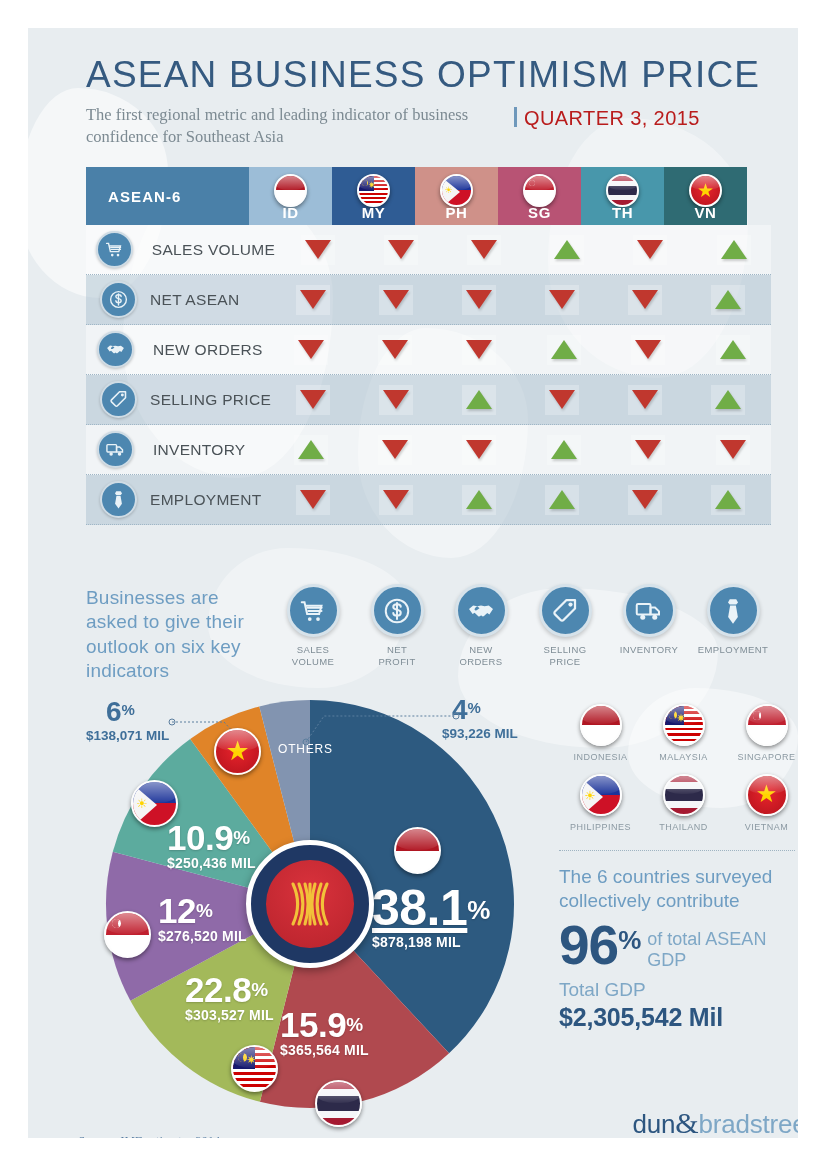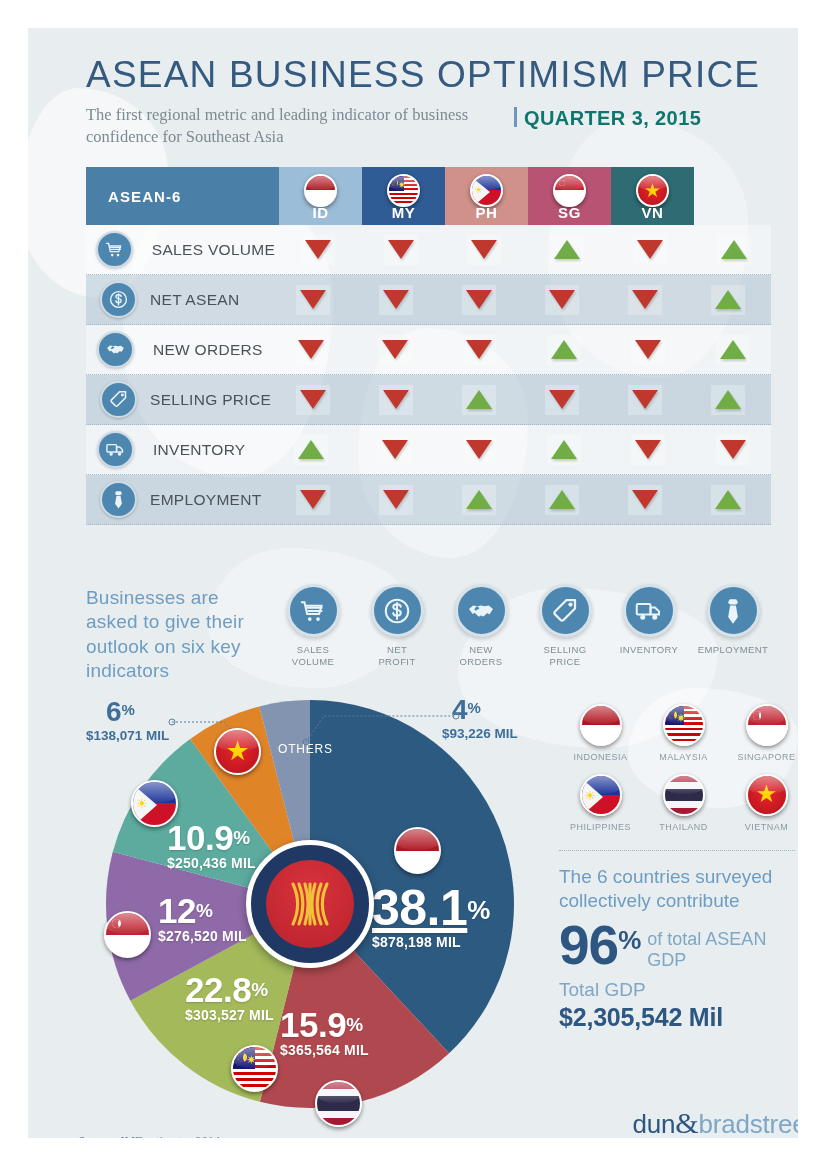--- a/index.html
+++ b/index.html
@@ -38,29 +38,29 @@
     font-weight: 400; line-height: 1.05; white-space: nowrap;
   }
   #subwrap { display: flex; align-items: flex-start; margin-top: 9px; }
   #subtitle {
     font-family: "Liberation Serif", serif;
     font-size: 16.5px; color: #7c8a92; line-height: 1.35; width: 420px;
   }
   #quarter-wrap { display: flex; align-items: flex-start; margin-left: 8px; margin-top: 3px; }
   #qbar { width: 3px; height: 20px; background: #6e98bb; margin-right: 7px; }
   #quarter {
-    font-size: 20px; font-weight: bold; color: #0f766e; letter-spacing: .4px;
+    font-size: 20px; font-weight: normal; color: #b91c1c; letter-spacing: .4px;
     white-space: nowrap;
   }
 
   
   #table { position: absolute; left: 58px; top: 139px; width: 685px; }
   .thead { display: flex; height: 58px; }
   .thead .asean6 {
-    width: 193px; background: #4a80a8; color: #fff;
+    width: 163px; background: #4a80a8; color: #fff;
     display: flex; align-items: center; padding-left: 22px;
     font-size: 15px; font-weight: bold; letter-spacing: 1.1px;
   }
   .thead .cty {
     width: 83px; position: relative;
     display: flex; flex-direction: column; align-items: center;
     justify-content: flex-start; padding-top: 3px;
   }
   .thead .cty .code {
     position: absolute; bottom: 4px; left: 0; right: 0; text-align: center;
@@ -250,20 +250,24 @@
           <div class="code">PH</div>
         </div>
 
         <div class="cty" style="background:#b85374;">
           <div class="flag f-sg" style="width:33px;height:33px;margin-top:4px;">
             <div class="moon"></div>
           </div>
           <div class="code">SG</div>
         </div>
 
+        <div class="cty" style="background:#4897ab;">
+          <div class="flag f-th" style="width:33px;height:33px;margin-top:4px;"></div>
+          <div class="code">TH</div>
+        </div>
 
         <div class="cty" style="background:#2f6b73;">
           <div class="flag f-vn" style="width:33px;height:33px;margin-top:4px;">
             <div class="star" style="left:50%;top:50%;transform:translate(-50%,-52%);font-size:19px;line-height:19px;">★</div>
           </div>
           <div class="code">VN</div>
         </div>
       </div>
 
       <div id="rows">

